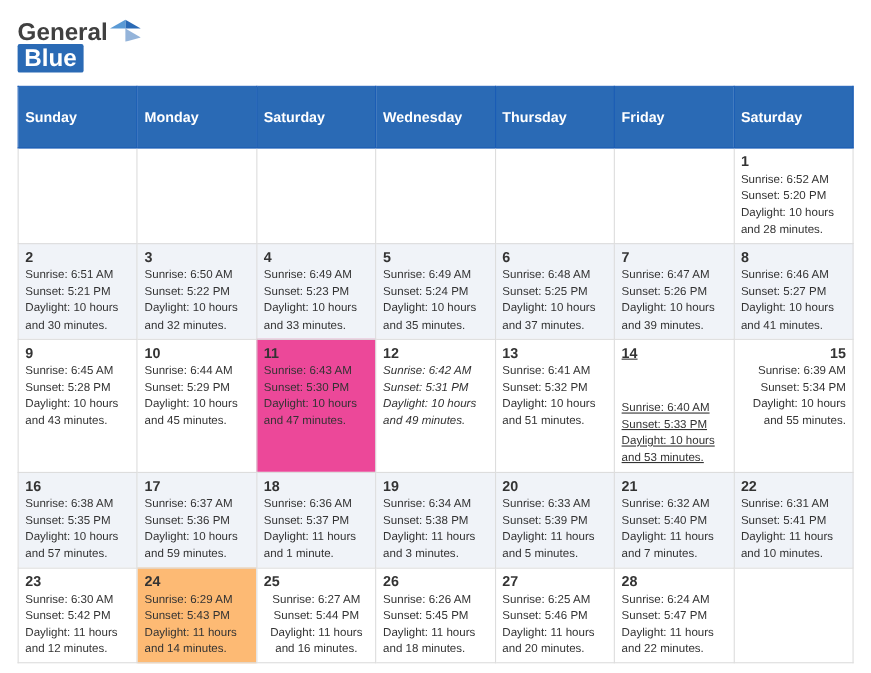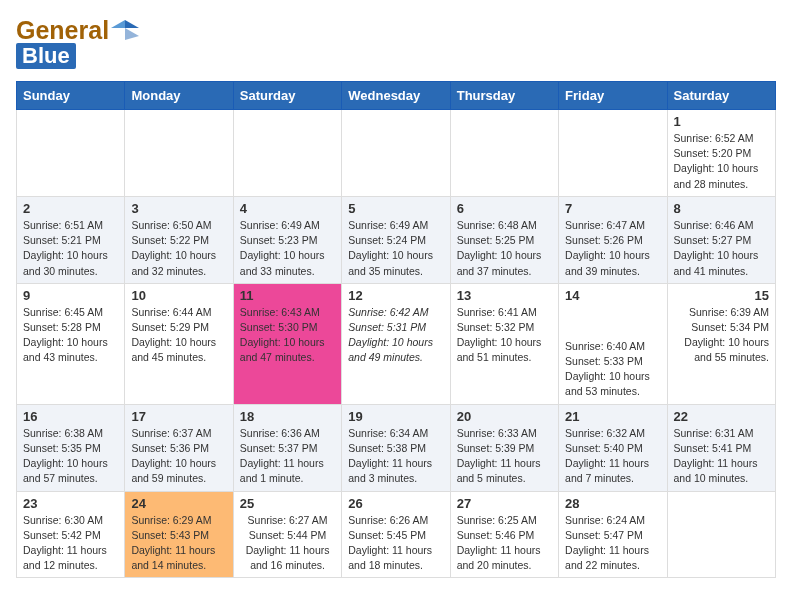--- a/index.html
+++ b/index.html
@@ -41,21 +41,21 @@
     .calendar {
       width: 100%;
       border-collapse: collapse;
       border: 1px solid #ccc;
     }
     .calendar th {
       background: #2a6ab5;
       color: #fff;
       font-size: 13px;
       font-weight: bold;
-      padding: 6px 6px;
+      padding: 20px 6px;
       text-align: left;
       border: 1px solid #1a5cb5;
     }
     .calendar td {
       width: calc(100%/7);
       vertical-align: top;
       padding: 4px 6px 4px 6px;
       border: 1px solid #ddd;
       min-height: 80px;
       font-size: 11px;
@@ -82,21 +82,21 @@
     .empty-cell {
       background: #fff !important;
     }
   </style>
 </head>
 <body>
 
 <div class="header">
   <div class="logo">
     <div class="logo-row">
-      <span style="font-size:25px;font-weight:bold;color:#a16207;">General</span>
+      <span style="font-size:22px;font-weight:bold;color:#404040;">General</span>
       <svg width="28" height="22" viewBox="0 0 28 22" style="margin-left:2px;margin-top:-4px;">
         <polygon points="14,2 28,10 14,10" fill="#2a6ab5"></polygon>
         <polygon points="14,2 0,10 14,10" fill="#5a9ad5"></polygon>
         <polygon points="14,10 28,18 14,22" fill="#2a6ab5" opacity="0.5"></polygon>
       </svg>
     </div>
     <div style="background:#2a6ab5;color:#fff;font-size:22px;font-weight:bold;padding:0 6px;border-radius:2px;margin-top:-2px;">Blue</div>
   </div>
   <div class="title-block">
     <div class="month-year"></div>
@@ -199,21 +199,21 @@
           <div class="day-info" style="white-space: pre-line; font-style: italic;">Sunrise: 6:42 AM
 Sunset: 5:31 PM
 Daylight: 10 hours and 49 minutes.</div>
         </td>
         <td style="background: rgb(255, 255, 255);">
           <span class="day-num">13</span>
           <div class="day-info" style="white-space: pre-line;">Sunrise: 6:41 AM
 Sunset: 5:32 PM
 Daylight: 10 hours and 51 minutes.</div>
         </td>
-        <td style="background: rgb(255, 255, 255);">
+        <td style="background: rgb(255, 255, 255); text-decoration: underline;">
           <span class="day-num">14</span>
           <div class="day-info" style="white-space: pre-line; margin-top: 36px;">Sunrise: 6:40 AM
 Sunset: 5:33 PM
 Daylight: 10 hours and 53 minutes.</div>
         </td>
         <td style="background: rgb(255, 255, 255); text-align: right;">
           <span class="day-num">15</span>
           <div class="day-info" style="white-space: pre-line;">Sunrise: 6:39 AM
 Sunset: 5:34 PM
 Daylight: 10 hours and 55 minutes.</div>

